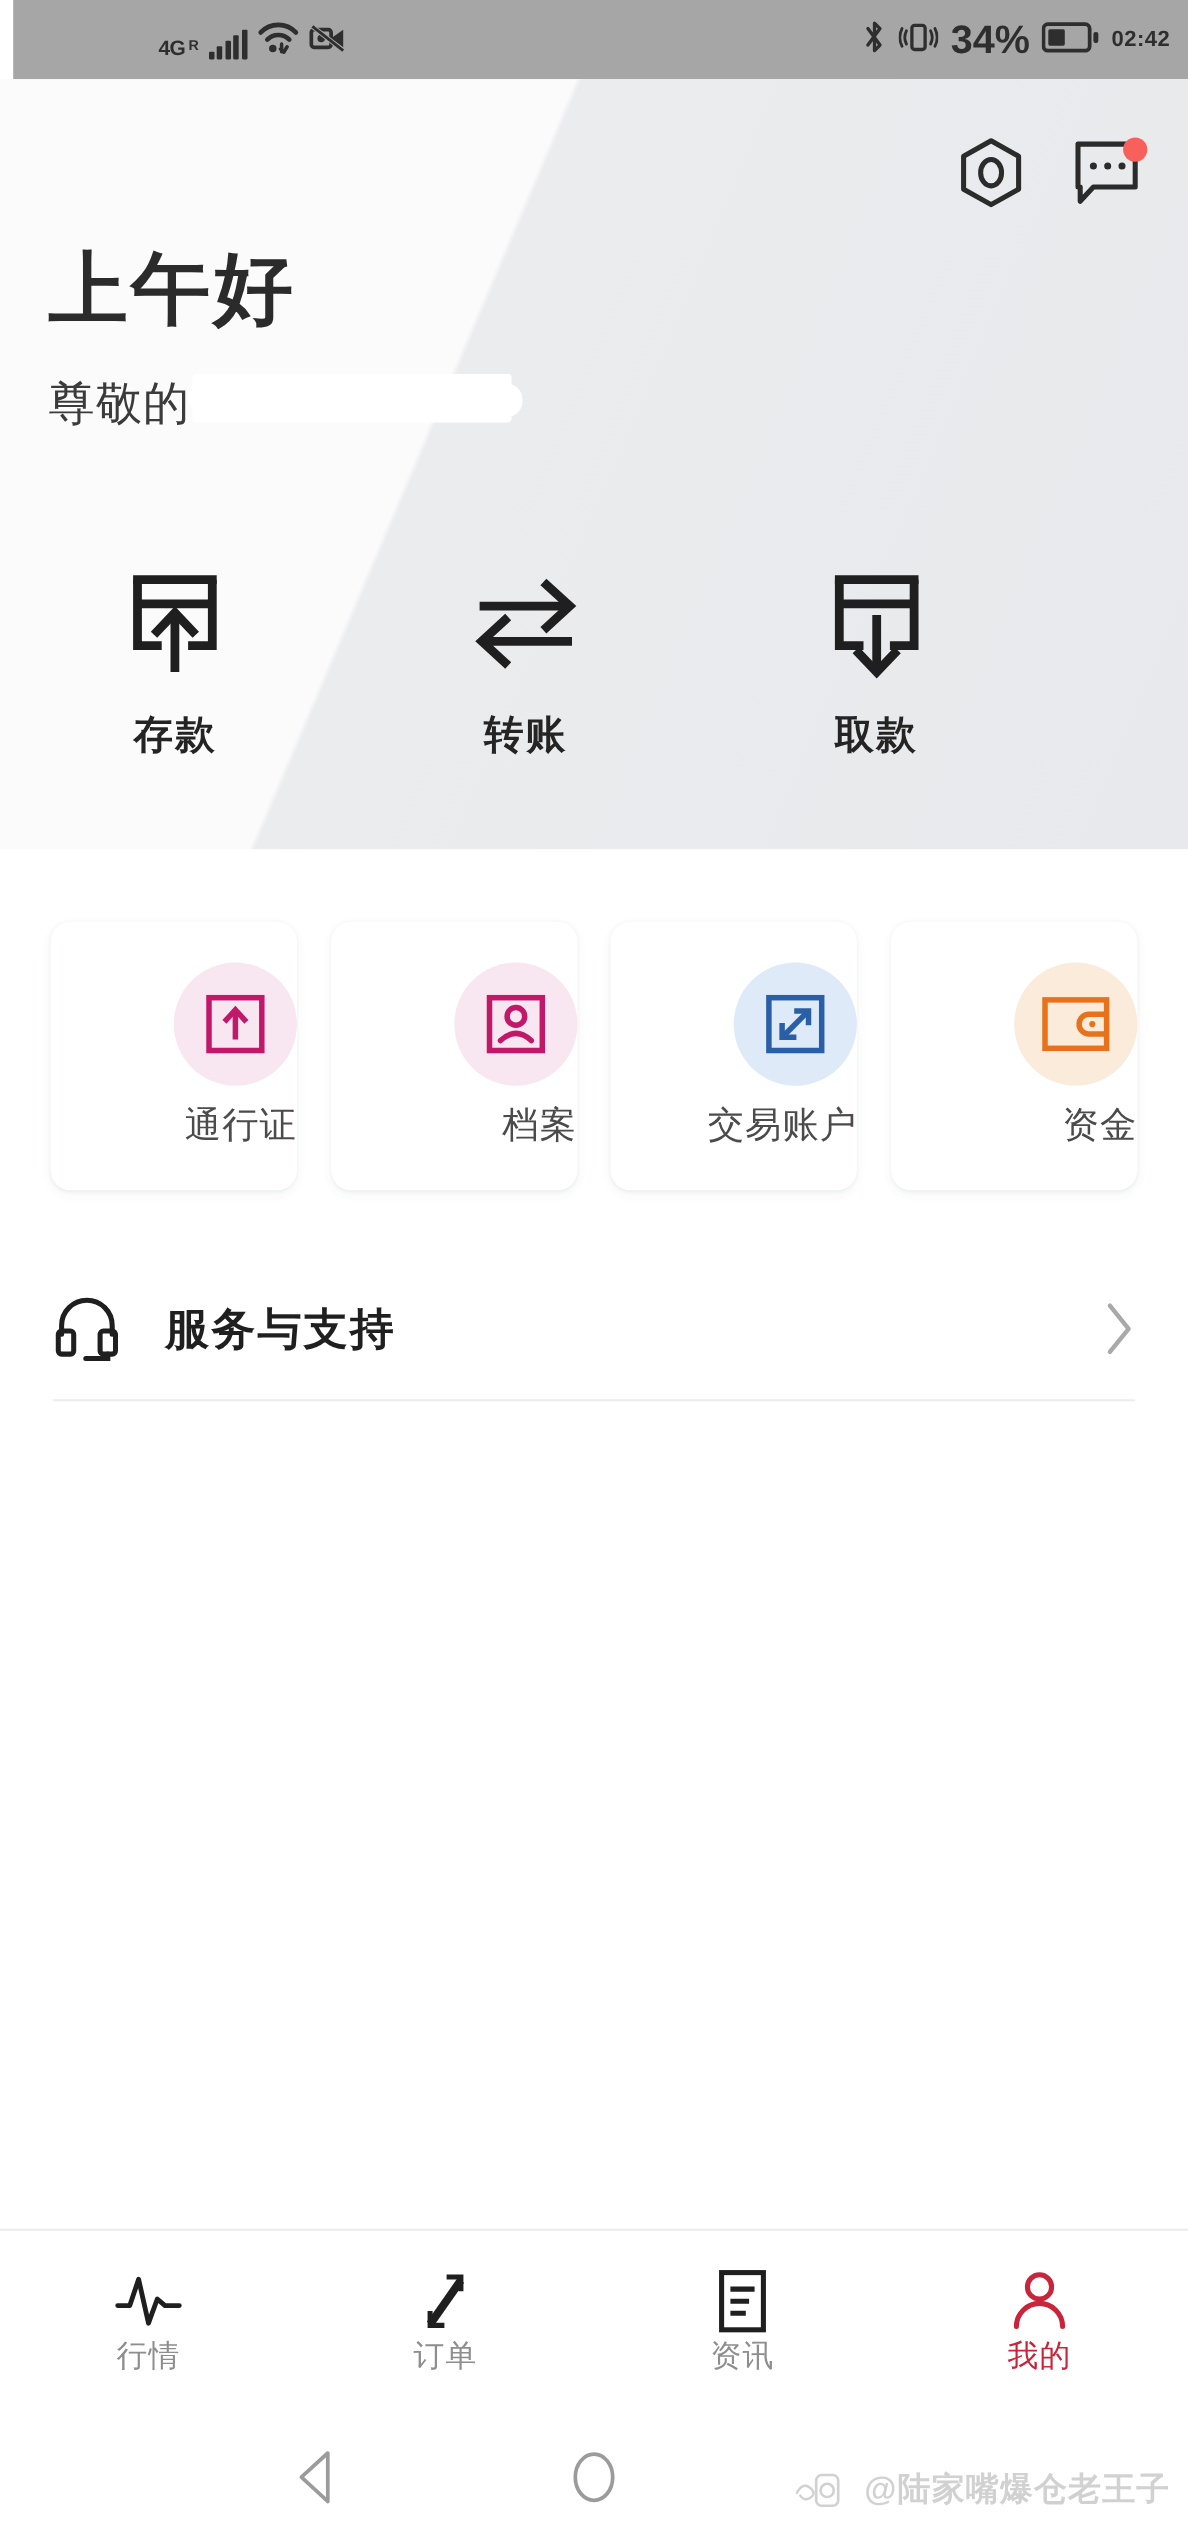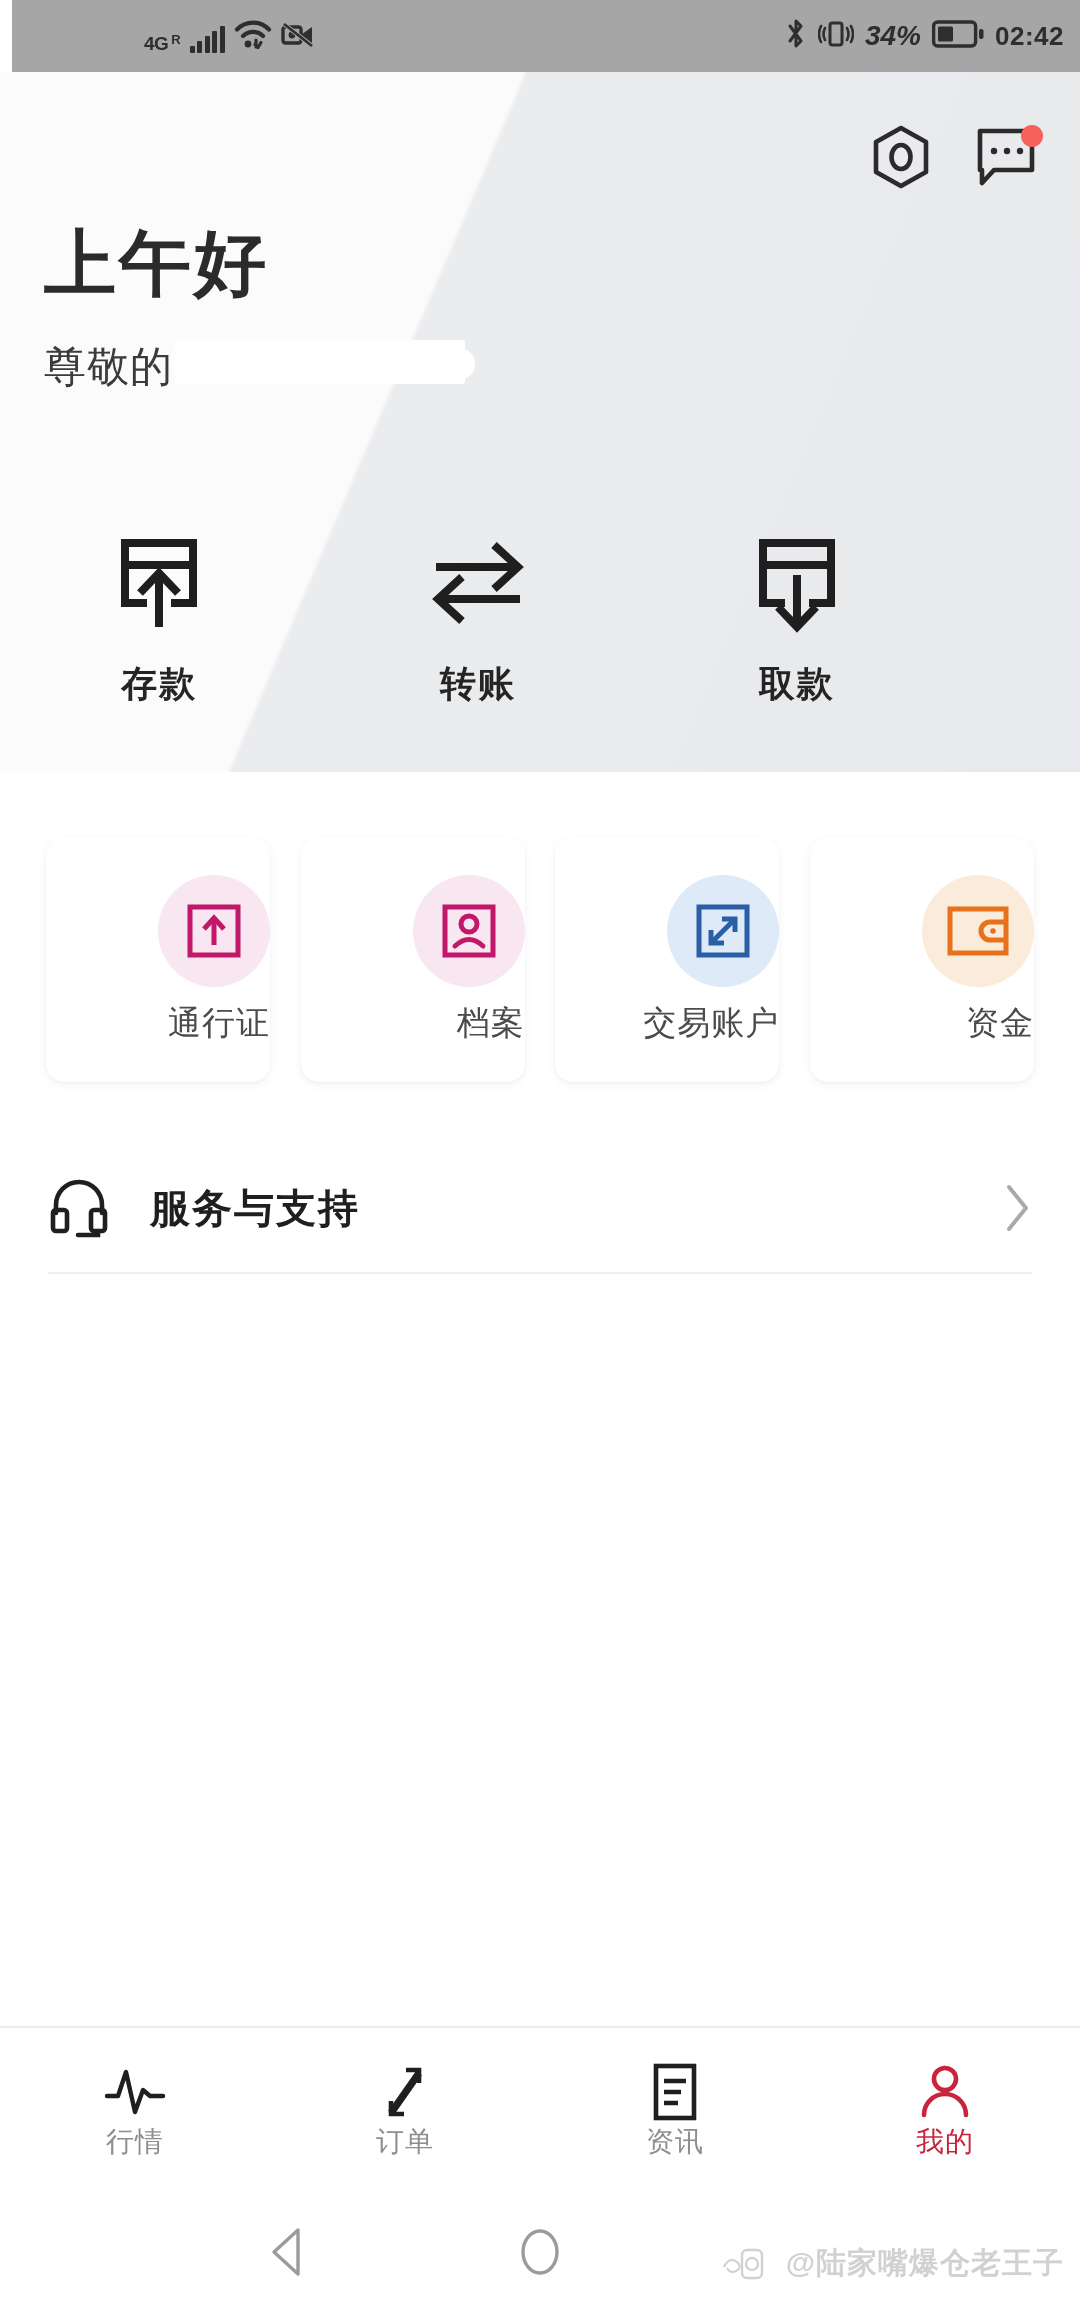--- a/index.html
+++ b/index.html
@@ -38,22 +38,22 @@
   }
   .net-r { font-size: 13px; font-weight: 700; line-height:1; position: relative; top: -7px; }
   .bars { display: flex; align-items: flex-end; gap: 2.5px; height: 26px; }
   .bars i { display:block; width: 5px; background: #2e2e2e; border-radius: 1px; }
   .bars i:nth-child(1){ height: 7px;}
   .bars i:nth-child(2){ height: 12px;}
   .bars i:nth-child(3){ height: 17px;}
   .bars i:nth-child(4){ height: 22px;}
   .bars i:nth-child(5){ height: 27px;}
   .sb-ico { display:block; }
-  .pct { font-size: 28px; font-weight: 600; letter-spacing: 0px; line-height:1;font-style:italic; }
-  .clock { font-size: 26px; font-weight: 600; letter-spacing: 0.5px; line-height:1; }
+  .pct { font-size: 36px; font-weight: 600; letter-spacing: 0px; line-height:1; }
+  .clock { font-size: 20px; font-weight: 600; letter-spacing: 0.5px; line-height:1; }
 
   
   #hero {
     position: absolute; top: 72px; left: 0;
     width: 1080px; height: 700px;
     background:
       linear-gradient(113deg, #fbfbfc 0%, #fbfbfc 38%, #ebecee 38.4%, #e8e9ec 100%);
     overflow: hidden;
   }
   #hero-actions {
@@ -90,21 +90,21 @@
     width: 120px; height: 30px; background:#ffffff; border-radius:14px;
   }
   #redaction::after{
     content:""; position:absolute; right:-10px; top:10px;
     width: 70px; height: 30px; background:#ffffff;
     border-radius: 14px; transform: rotate(-3deg);
   }
 
   
   #quick-actions {
-    position: absolute; left: 0; top: 456px;
+    position: absolute; left: 0; top: 440px;
     width: 956px;
     display: flex;
   }
   .qa {
     flex: 1 1 0;
     display: flex; flex-direction: column; align-items: center;
   }
   .qa-ico { height: 110px; display:flex; align-items:center; justify-content:center; }
   .qa-label {
     margin-top: 22px;

